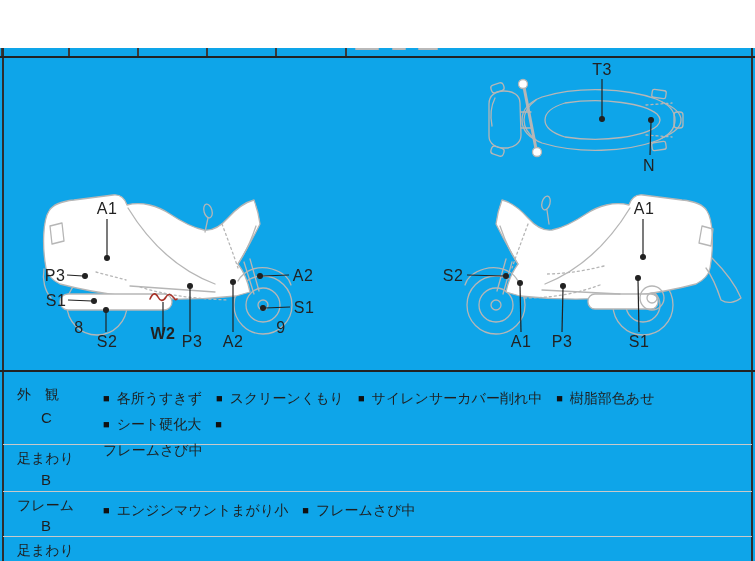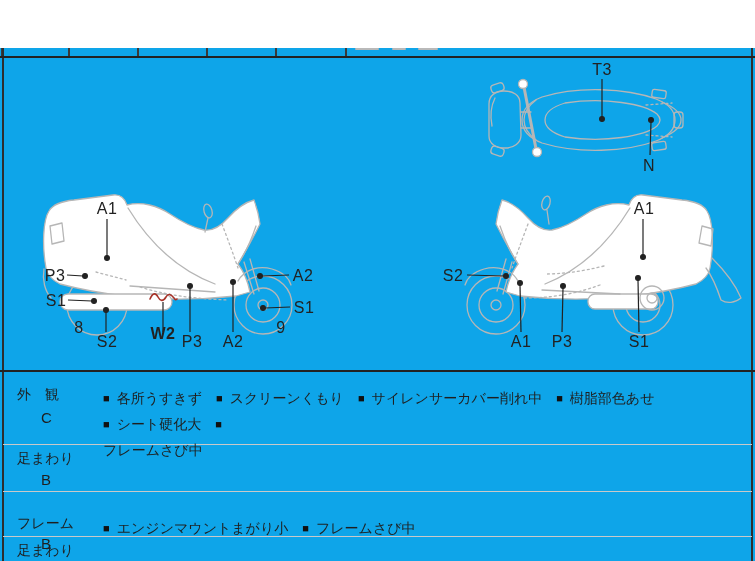--- a/index.html
+++ b/index.html
@@ -189,21 +189,21 @@
       <span class="item"><span class="bullet">■</span><span>各所うすきず</span></span><span class="item"><span class="bullet">■</span><span>スクリーンくもり</span></span><span class="item"><span class="bullet">■</span><span>サイレンサーカバー削れ中</span></span><span class="item"><span class="bullet">■</span><span>樹脂部色あせ</span></span><span class="item"><span class="bullet">■</span><span>シート硬化大</span></span><span class="bullet">■</span><br>
       <span>フレームさび中</span>
     </div>
   </div>
 
   <div class="trow" style="top:396px;height:47px;">
     <div class="cat">足まわり</div>
     <div class="grade" style="top:27px;">B</div>
   </div>
 
-  <div class="trow" style="top:461px;height:45px;">
+  <div class="trow" style="top:443px;height:45px;">
     <div class="cat">フレーム</div>
     <div class="grade" style="top:26px;">B</div>
     <div class="content" style="top:6px;">
       <span class="item"><span class="bullet">■</span><span>エンジンマウントまがり小</span></span><span class="item"><span class="bullet">■</span><span>フレームさび中</span></span>
     </div>
   </div>
 
   <div class="trow" style="top:488px;height:73px;">
     <div class="cat">足まわり</div>
     <div class="grade" style="top:28px;">C</div>

